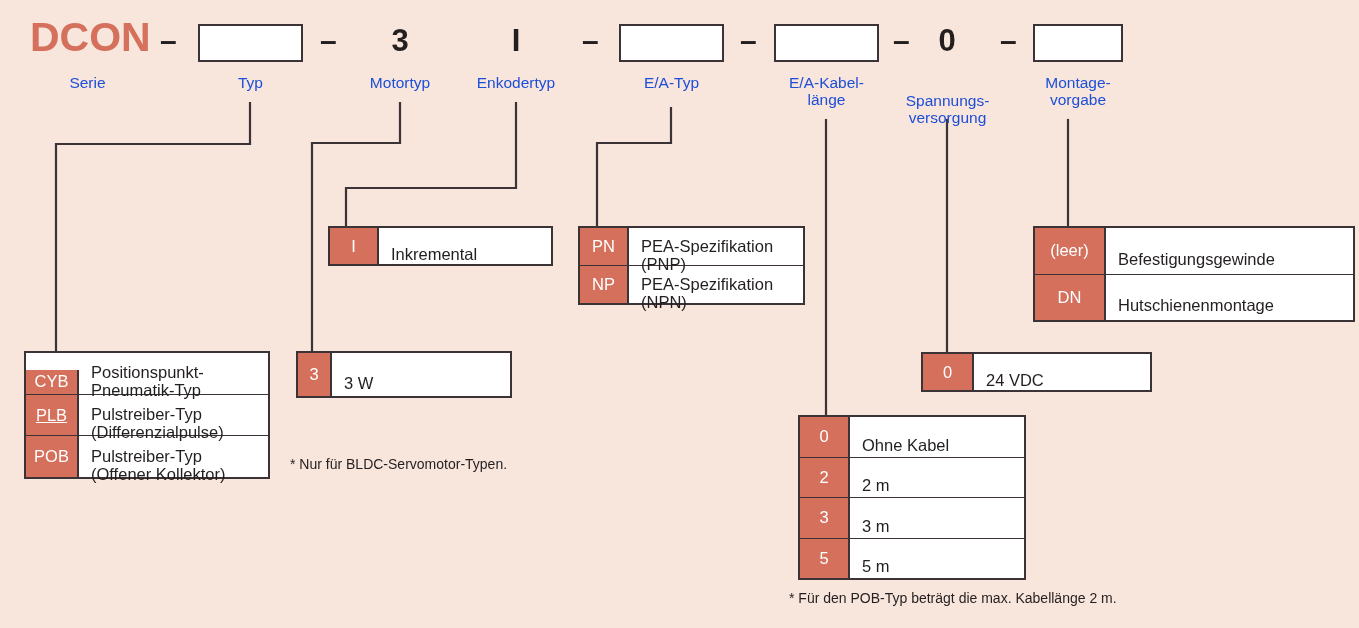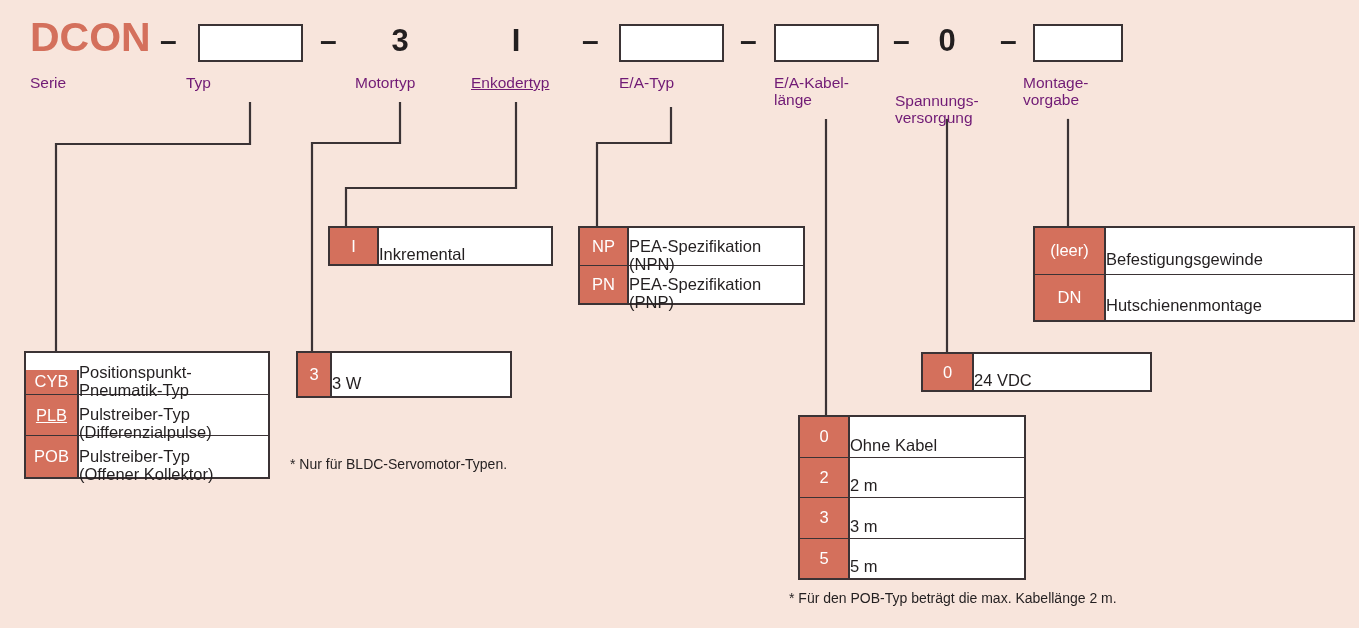--- a/index.html
+++ b/index.html
@@ -34,22 +34,22 @@
   .code-row {
     position: absolute;
     left: 0; top: 0;
     width: 1359px;
     height: 110px;
   }
   .seg-label {
     position: absolute;
     font-size: 15.5px;
     line-height: 17px;
-    text-align: left;
-    color: #701a75;
+    text-align: center;
+    color: #1d4ed8;
     white-space: pre-line;
   }
   .brand {
     position: absolute;
     color: #d4705c;
     font-size: 41px;
     font-weight: bold;
     letter-spacing: 0px;
     line-height: 41px;
   }
@@ -103,21 +103,21 @@
     font-size: 16.5px;
     box-sizing: border-box;
     border-right: 2px solid #3b3335;
     flex: 0 0 auto;
   }
   .opt-desc {
     background: #ffffff;
     color: #231f20;
     display: flex;
     align-items: center;
-    padding-left: 0;
+    padding-left: 12px;
     font-size: 16.5px;
     line-height: 18px;
     box-sizing: border-box;
     flex: 1 1 auto;
     white-space: pre-line;
     margin-top: 16px;
   }
   .note {
     position: absolute;
     font-size: 14px;
@@ -151,29 +151,29 @@
   </svg>
 
   <div class="code-row">
 
     <div class="brand" style="left:30px; top:17px;">DCON</div>
     <div class="seg-label" style="left:30px; top:74px; width:115px;">Serie</div>
 
     <div class="dash" style="left:160px; top:26px;">–</div>
 
     <div class="blankbox" style="left:198px; top:24px; width:105px; height:38px;"></div>
-    <div class="seg-label" style="left:186px; top:74px; width:105px;">Typ</div>
+    <div class="seg-label" style="left:198px; top:74px; width:105px;">Typ</div>
 
     <div class="dash" style="left:320px; top:26px;">–</div>
 
     <div class="fixedchar" style="left:355px; top:25px; width:90px;">3</div>
     <div class="seg-label" style="left:355px; top:74px; width:90px;">Motortyp</div>
 
     <div class="fixedchar" style="left:471px; top:25px; width:90px;">I</div>
-    <div class="seg-label" style="left:471px; top:74px; width:90px;text-decoration:underline;">Enkodertyp</div>
+    <div class="seg-label" style="left:471px; top:74px; width:90px;">Enkodertyp</div>
 
     <div class="dash" style="left:582px; top:26px;">–</div>
 
     <div class="blankbox" style="left:619px; top:24px; width:105px; height:38px;"></div>
     <div class="seg-label" style="left:619px; top:74px; width:105px;">E/A-Typ</div>
 
     <div class="dash" style="left:740px; top:26px;">–</div>
 
     <div class="blankbox" style="left:774px; top:24px; width:105px; height:38px;"></div>
     <div class="seg-label" style="left:774px; top:74px; width:105px;">E/A-Kabel-
@@ -194,26 +194,26 @@
 
   <div class="opt-table" style="left:328px; top:226px; width:225px; height:40px;">
     <div class="opt-row">
       <div class="opt-code" style="flex-basis:49px; height:100%;">I</div>
       <div class="opt-desc">Inkremental</div>
     </div>
   </div>
 
   <div class="opt-table" style="left:578px; top:226px; width:227px; height:79px;">
     <div class="opt-row">
+      <div class="opt-code" style="flex-basis:49px;">PN</div>
+      <div class="opt-desc">PEA-Spezifikation (PNP)</div>
+    </div>
+    <div class="opt-row">
       <div class="opt-code" style="flex-basis:49px;">NP</div>
       <div class="opt-desc">PEA-Spezifikation (NPN)</div>
-    </div>
-    <div class="opt-row">
-      <div class="opt-code" style="flex-basis:49px;">PN</div>
-      <div class="opt-desc">PEA-Spezifikation (PNP)</div>
     </div>
   </div>
 
   <div class="opt-table" style="left:1033px; top:226px; width:322px; height:96px;">
     <div class="opt-row">
       <div class="opt-code" style="flex-basis:71px;">(leer)</div>
       <div class="opt-desc">Befestigungsgewinde</div>
     </div>
     <div class="opt-row">
       <div class="opt-code" style="flex-basis:71px;">DN</div>

